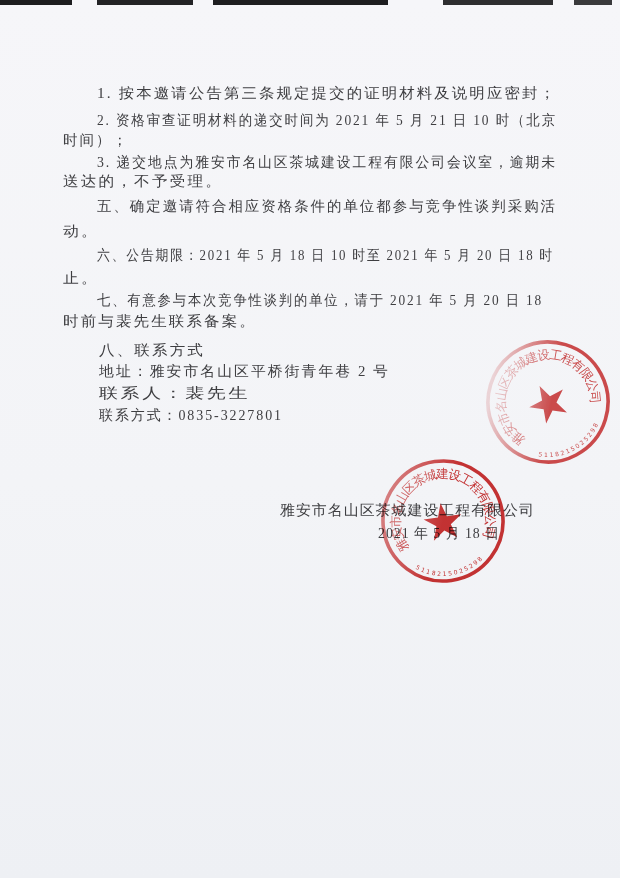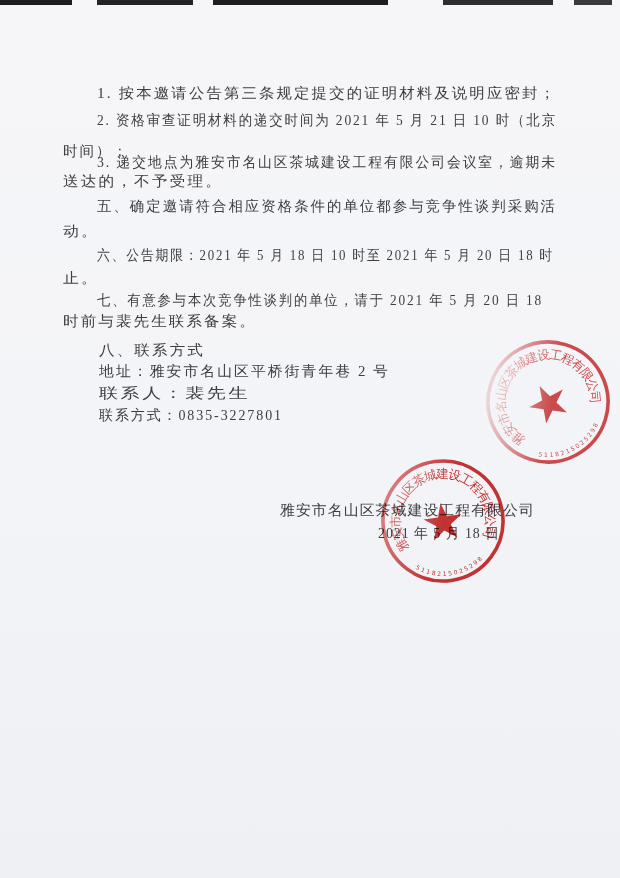--- a/index.html
+++ b/index.html
@@ -48,21 +48,21 @@
   }
 </style>
 </head>
 <body>
 
 <div class="paper"></div>
 <div class="scan-strip"></div>
 
 <div class="line" style="left: 97px; top: 84px; transform: scaleX(1.0624);">1. 按本邀请公告第三条规定提交的证明材料及说明应密封；</div>
 <div class="line" style="left: 97px; top: 111px; transform: scaleX(0.9288);">2. 资格审查证明材料的递交时间为 2021 年 5 月 21 日 10 时（北京</div>
-<div class="line" style="left: 63px; top: 142px; transform: scaleX(1);">时间）；</div>
+<div class="line" style="left: 63px; top: 131px; transform: scaleX(1);">时间）；</div>
 <div class="line" style="left: 97px; top: 153px; transform: scaleX(0.9534);">3. 递交地点为雅安市名山区茶城建设工程有限公司会议室，逾期未</div>
 <div class="line" style="left: 63px; top: 172px; transform: scaleX(1.0774);">送达的，不予受理。</div>
 <div class="line" style="left: 97px; top: 197px; transform: scaleX(0.9957);">五、确定邀请符合相应资格条件的单位都参与竞争性谈判采购活</div>
 <div class="line" style="left: 63px; top: 222px; transform: scaleX(1.0909);">动。</div>
 <div class="line" style="left: 97px; top: 246px; transform: scaleX(0.8876);">六、公告期限：2021 年 5 月 18 日 10 时至 2021 年 5 月 20 日 18 时</div>
 <div class="line" style="left: 63px; top: 269px; transform: scaleX(1.0909);">止。</div>
 <div class="line" style="left: 97px; top: 291px; transform: scaleX(0.9184);">七、有意参与本次竞争性谈判的单位，请于 2021 年 5 月 20 日 18</div>
 <div class="line" style="left: 63px; top: 312px; transform: scaleX(1.0689);">时前与裴先生联系备案。</div>
 <div class="line" style="left: 99px; top: 341px; transform: scaleX(1.0707);">八、联系方式</div>
 <div class="line" style="left: 99px; top: 362px; transform: scaleX(1.0228);">地址：雅安市名山区平桥街青年巷 2 号</div>

